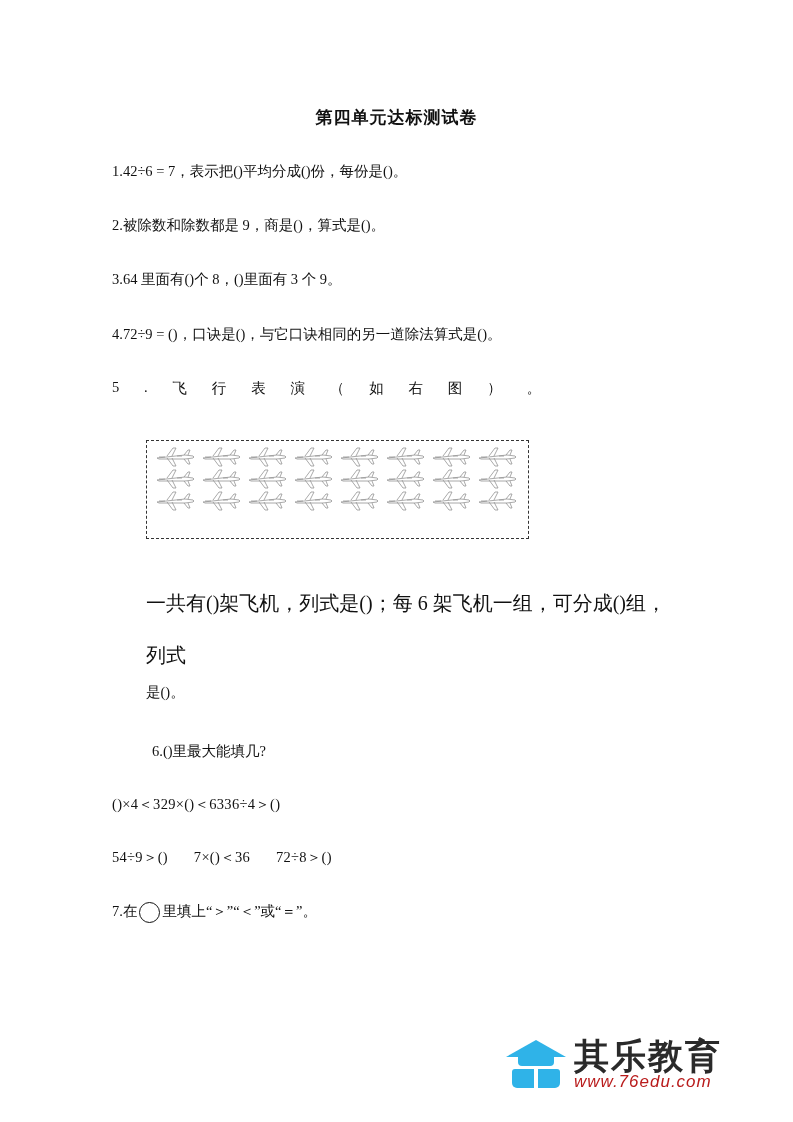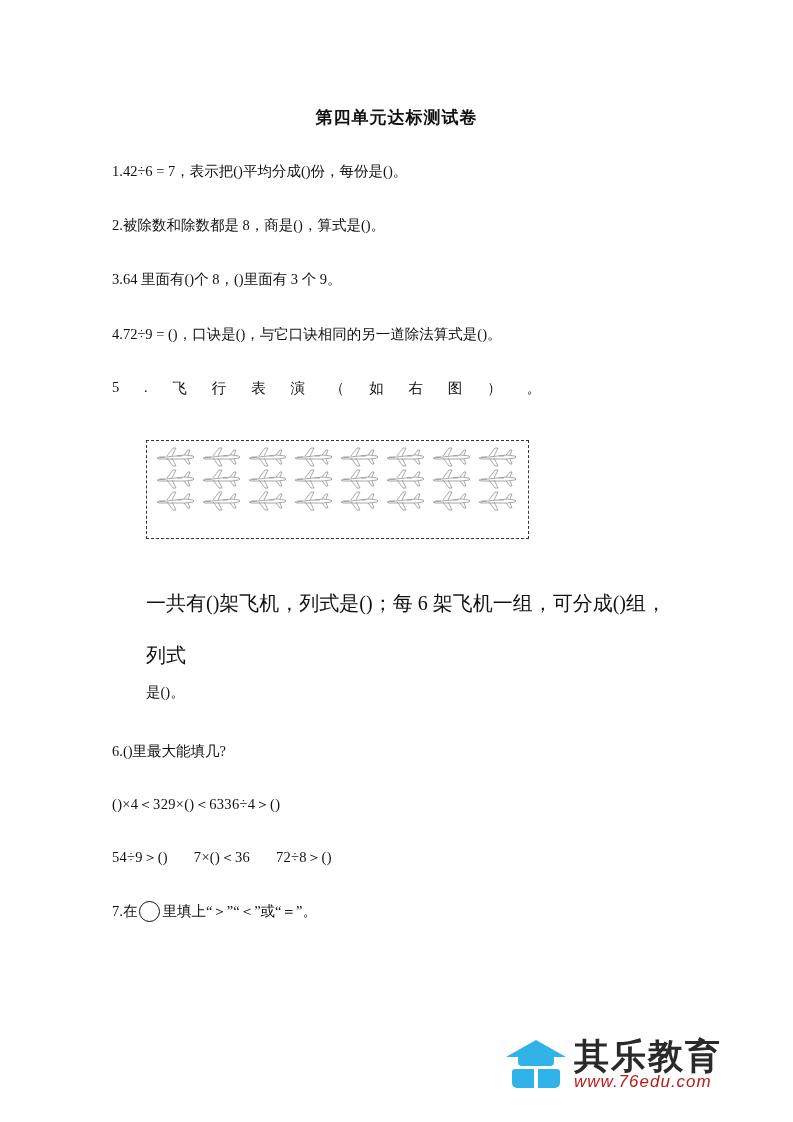--- a/index.html
+++ b/index.html
@@ -82,24 +82,24 @@
 
   .p-after-box {
     margin-top: 38px;
     margin-left: 34px;
     font-size: 20px;
     line-height: 2.6;
   }
   .p-indent2 {
     margin-left: 34px;
   }
-  .p-6 { margin-top: 36px; }
+  .p-6 { margin-top: 36px; margin-left: 40px; }
   .p-ineq { margin-top: 30px; letter-spacing: 0.3px; }
   .p-ineq .gap { display: inline-block; width: 18px; }
-  .p-7 { margin-top: 30px; display: flex; align-items: center; }
+  .p-7 { margin-top: 30px; display: flex; align-items: flex-end; }
   .circle-blank {
     display: inline-block;
     width: 19px;
     height: 19px;
     border: 1.3px solid #111111;
     border-radius: 50%;
     margin: 0 2px;
     vertical-align: middle;
   }
 
@@ -170,21 +170,21 @@
 </head>
 <body>
 
 <div class="page">
 
   <div class="doc-title">第四单元达标测试卷</div>
 
 
   <p class="para p-item">1.42÷6 = 7，表示把()平均分成()份，每份是()。</p>
 
-  <p class="para p-item">2.被除数和除数都是 8，商是()，算式是()。</p>
+  <p class="para p-item">2.被除数和除数都是 9，商是()，算式是()。</p>
 
   <p class="para p-item">3.64 里面有()个 8，()里面有 3 个 9。</p>
 
   <p class="para p-item">4.72÷9 = ()，口诀是()，与它口诀相同的另一道除法算式是()。</p>
 
   <div class="spread">
     <span>5</span>
     <span>.</span>
     <span>飞</span>
     <span>行</span>

